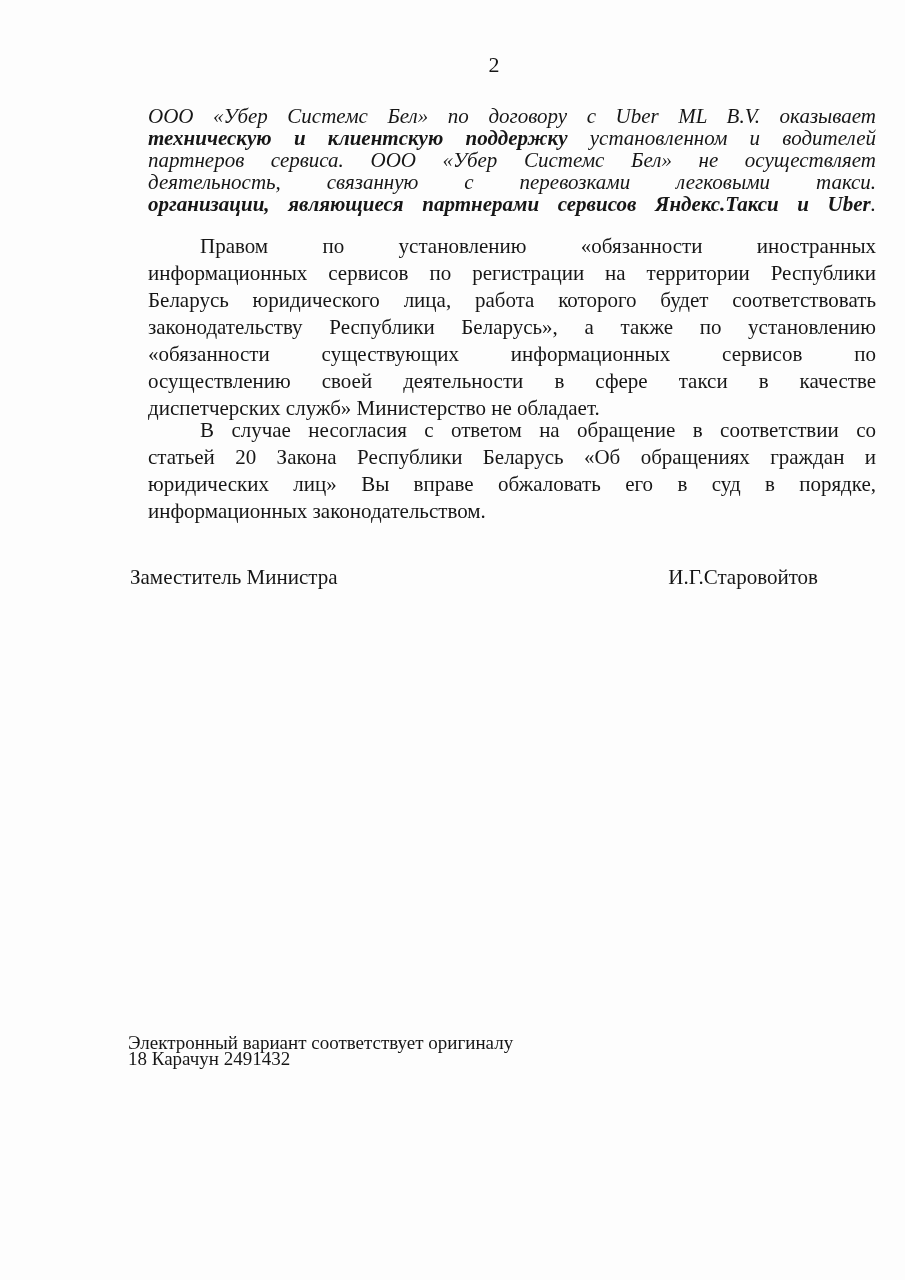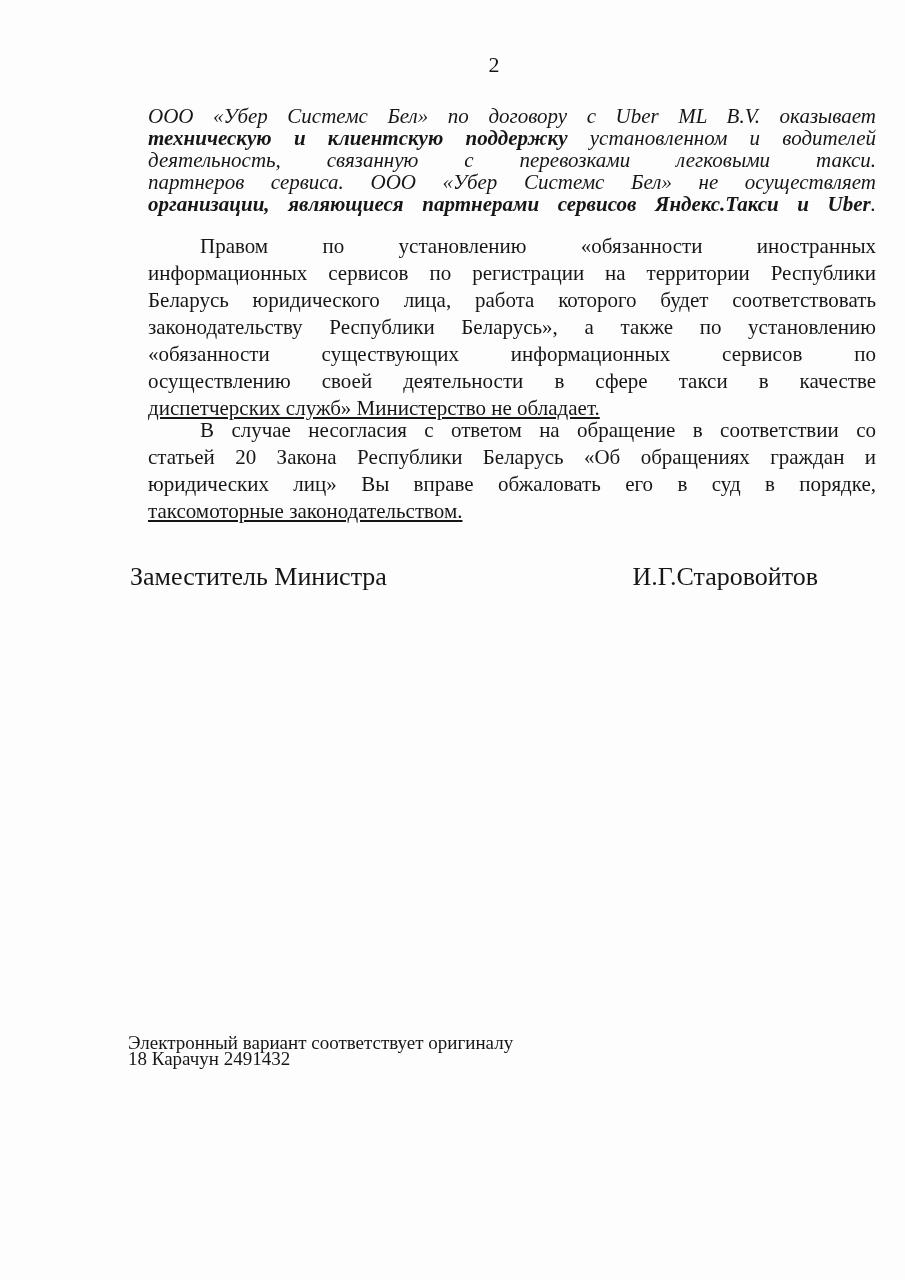--- a/index.html
+++ b/index.html
@@ -39,72 +39,71 @@
   .p3 { top: 417px; }
   .p2 .line, .p3 .line { line-height: 27px; }
   .j {
     text-align: justify;
     text-align-last: justify;
     text-justify: inter-word;
   }
   .last {
     text-align: center;
     text-align-last: left;
-    text-decoration: underline;
   }
   .ind { text-indent: 52px; }
   .b { font-weight: bold; }
   .sig {
     position: absolute;
     top: 564px;
     left: 130px;
     width: 688px;
     display: flex;
     justify-content: space-between;
-    font-size: 26px;
+    font-size: 21px;
     line-height: 26px;
   }
   .footer {
     position: absolute;
     top: 1035px;
     left: 128px;
     font-size: 19px;
     line-height: 15.5px;
   }
 </style>
 </head>
 <body>
 
 <div class="page">
 
   <div class="pagenum">2</div>
 
   <div class="para p1">
     <div class="line j"><span>ООО «Убер Системс Бел» по договору с Uber ML B.V. оказывает</span></div>
     <div class="line j"><span class="b">техническую и клиентскую поддержку</span><span> установленном и водителей</span></div>
+    <div class="line j"><span>партнеров сервиса. ООО «Убер Системс Бел» не осуществляет</span></div>
     <div class="line j"><span>деятельность, связанную с перевозками легковыми такси.</span></div>
-    <div class="line j"><span>партнеров сервиса. ООО «Убер Системс Бел» не осуществляет</span></div>
     <div class="line j"><span class="b">организации, являющиеся партнерами сервисов Яндекс.Такси и Uber</span><span>.</span></div>
   </div>
 
   <div class="para p2">
     <div class="line j ind">Правом по установлению «обязанности иностранных</div>
     <div class="line j">информационных сервисов по регистрации на территории Республики</div>
     <div class="line j">Беларусь юридического лица, работа которого будет соответствовать</div>
     <div class="line j">законодательству Республики Беларусь», а также по установлению</div>
     <div class="line j">«обязанности существующих информационных сервисов по</div>
     <div class="line j">осуществлению своей деятельности в сфере такси в качестве</div>
     <div class="line last">диспетчерских служб» Министерство не обладает.</div>
   </div>
 
   <div class="para p3">
     <div class="line j ind">В случае несогласия с ответом на обращение в соответствии со</div>
     <div class="line j">статьей 20 Закона Республики Беларусь «Об обращениях граждан и</div>
     <div class="line j">юридических лиц» Вы вправе обжаловать его в суд в порядке,</div>
-    <div class="line last">таксомоторные законодательством.</div>
+    <div class="line last">информационных законодательством.</div>
   </div>
 
   <div class="sig">
     <span>Заместитель Министра</span>
     <span>И.Г.Старовойтов</span>
   </div>
 
   <div class="footer">
     <div>Электронный вариант соответствует оригиналу</div>
     <div>18 Карачун 2491432</div>

